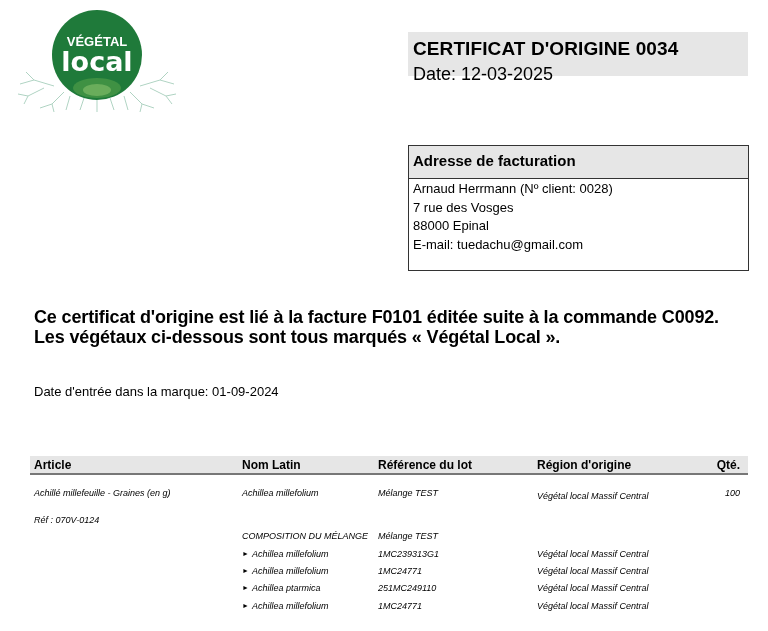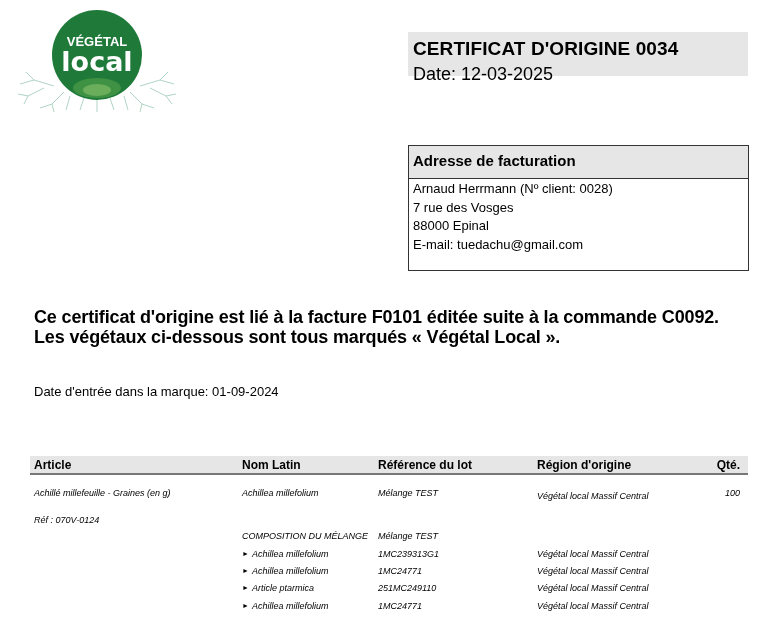--- a/index.html
+++ b/index.html
@@ -107,21 +107,21 @@
     <span class="row col-latin" style="top:93px"><span class="tri">►</span><span>Achillea millefolium</span></span>
     <span class="row col-lot" style="top:93px">1MC239313G1</span>
     <span class="row col-region" style="top:93px">Végétal local Massif Central</span>
   </div>
   <div>
     <span class="row col-latin" style="top:110px"><span class="tri">►</span><span>Achillea millefolium</span></span>
     <span class="row col-lot" style="top:110px">1MC24771</span>
     <span class="row col-region" style="top:110px">Végétal local Massif Central</span>
   </div>
   <div>
-    <span class="row col-latin" style="top:127px"><span class="tri">►</span><span>Article ptarmica</span></span>
+    <span class="row col-latin" style="top:127px"><span class="tri">►</span><span>Achillea ptarmica</span></span>
     <span class="row col-lot" style="top:127px">251MC249110</span>
     <span class="row col-region" style="top:127px">Végétal local Massif Central</span>
   </div>
   <div>
     <span class="row col-latin" style="top:145px"><span class="tri">►</span><span>Achillea millefolium</span></span>
     <span class="row col-lot" style="top:145px">1MC24771</span>
     <span class="row col-region" style="top:145px">Végétal local Massif Central</span>
   </div>
 </div>
 

